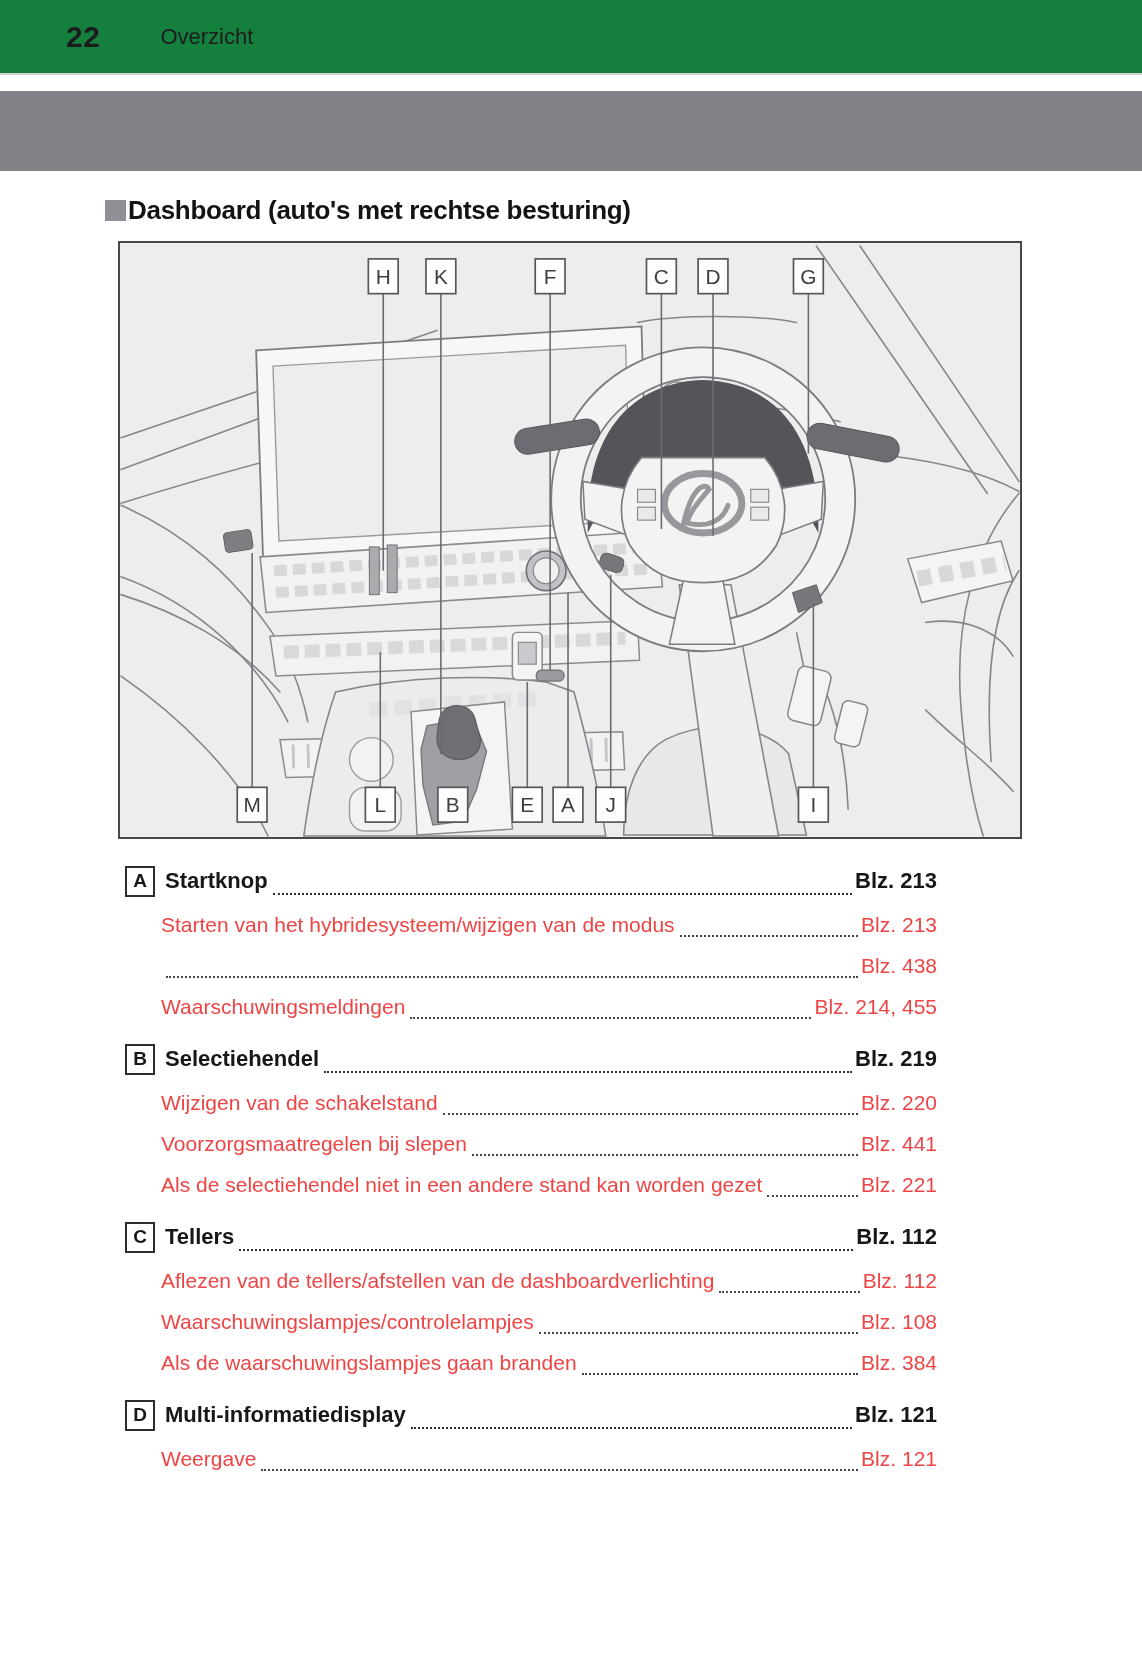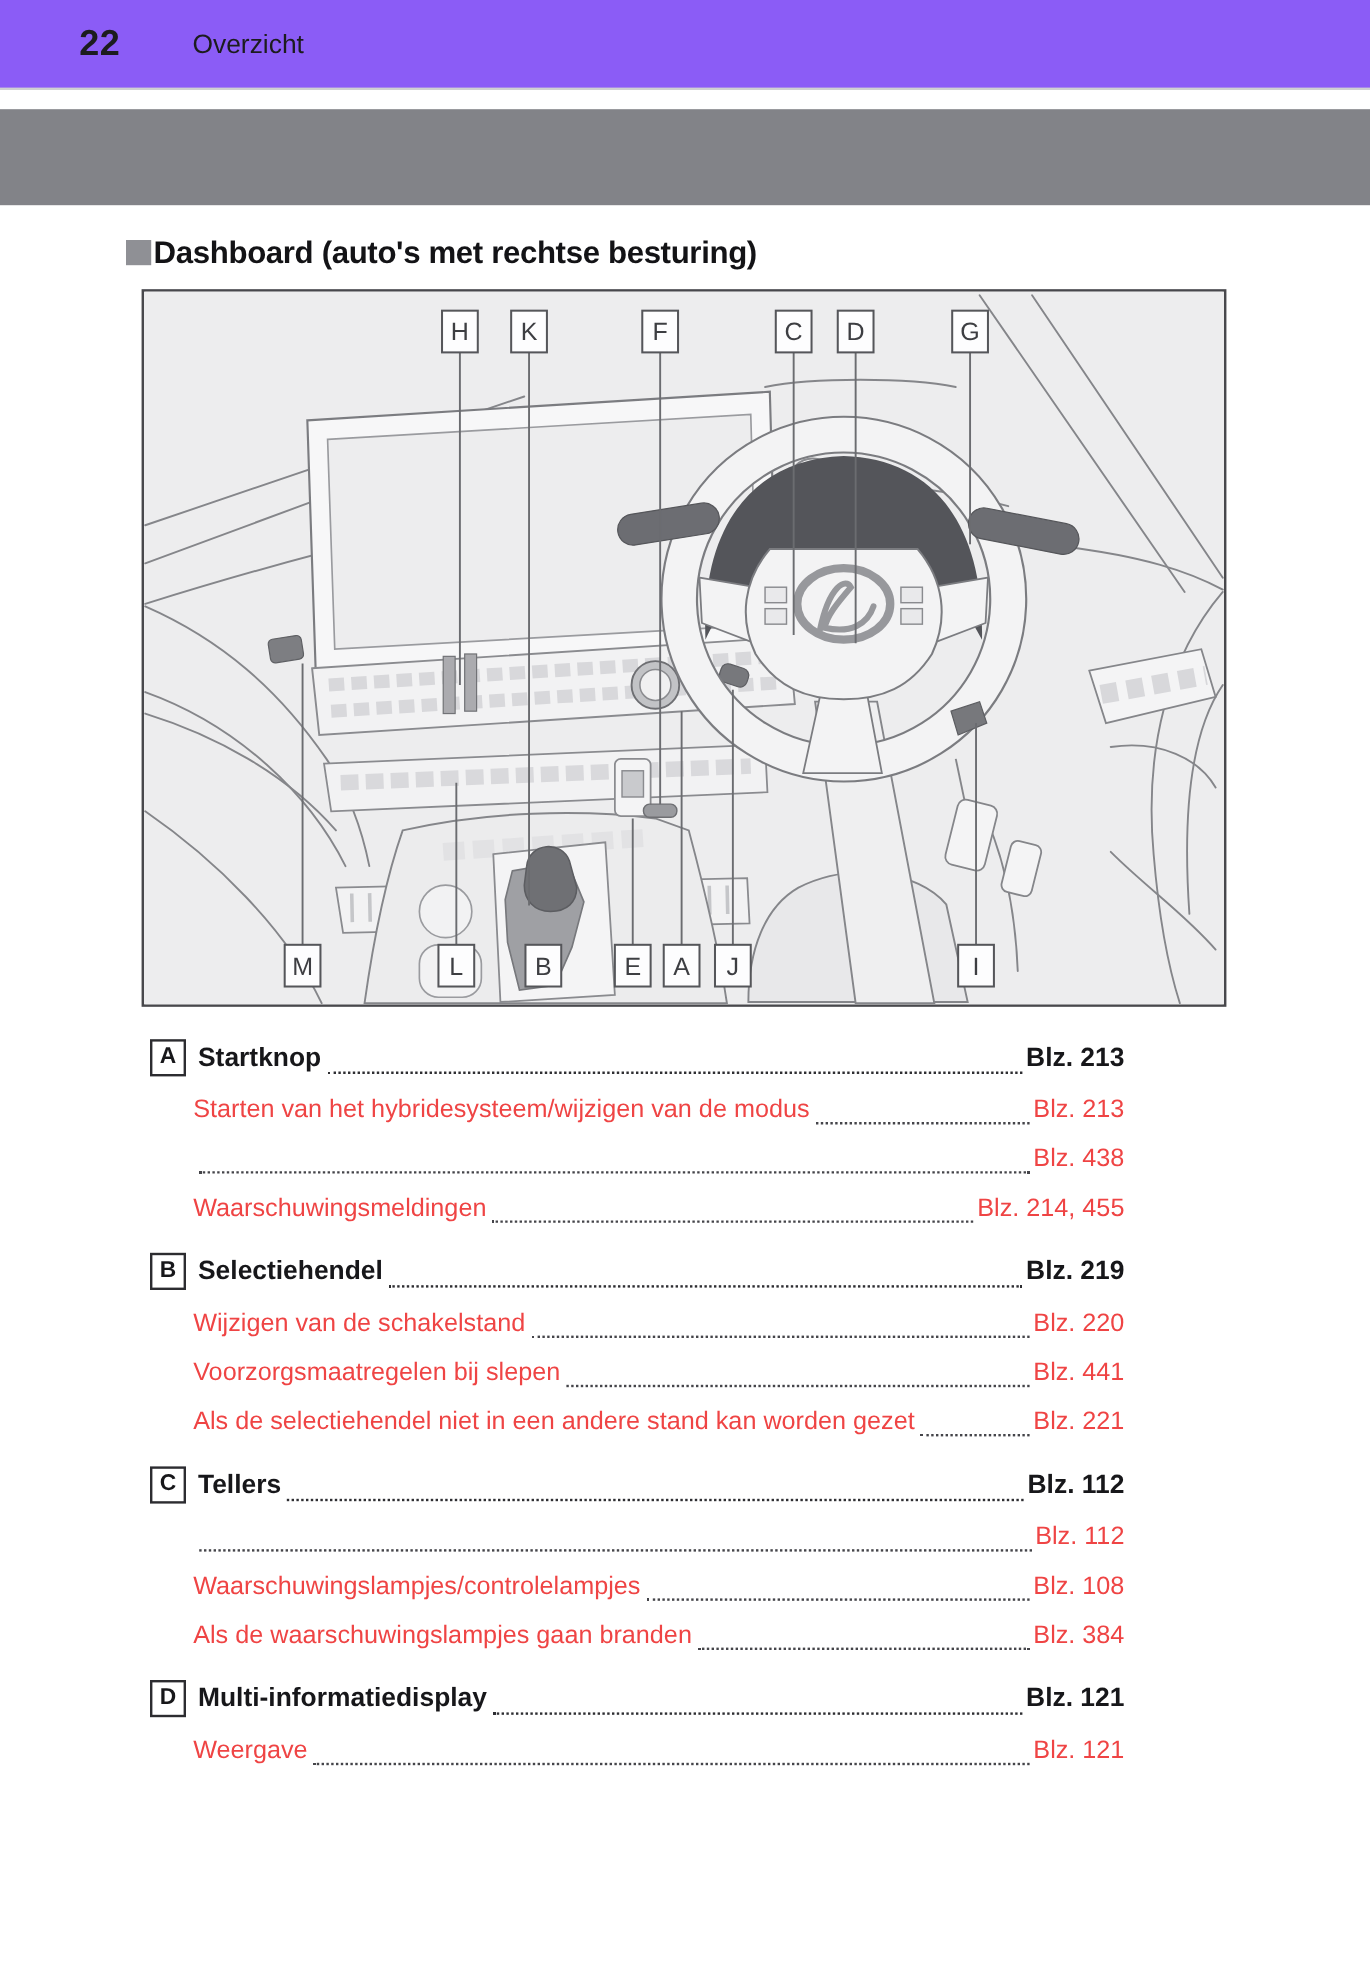--- a/index.html
+++ b/index.html
@@ -1,17 +1,17 @@
 <!DOCTYPE html>
 <html><head>
 <meta charset="utf-8">
 <style>
   html,body{margin:0;padding:0;background:#fff;}
   body{width:1142px;height:1654px;overflow:hidden;font-family:"Liberation Sans",sans-serif;color:#232327;}
-  .topbar{height:73px;background:#8b5cf6;border-bottom:2px solid #cfd0d2;display:flex;align-items:center;}
+  .topbar{height:73px;background:#15803d;border-bottom:2px solid #cfd0d2;display:flex;align-items:center;}
   .pagenum{font-size:30px;font-weight:bold;color:#1c1c1e;margin-left:66px;letter-spacing:0.5px;}
   .sect{font-size:22px;color:#1c1c1e;margin-left:60px;}
   .chapterband{height:80px;background:#828388;margin-top:16px;}
   .title{margin:24px 0 0 105px;font-size:26px;font-weight:bold;color:#131316;display:flex;align-items:center;letter-spacing:-0.3px;}
   .sq{width:21px;height:21px;background:#8f9095;display:inline-block;margin-right:2px;flex:0 0 auto;}
   .diagram{margin:15px 0 0 118px;width:900px;height:594px;border:2px solid #48484c;background:#ededee;box-sizing:content-box;}
   .diagram svg{display:block;}
   .legend{margin:19px 0 0 125px;width:812px;}
   .row{display:flex;align-items:baseline;}
   .row .leader{flex:1 1 auto;align-self:flex-end;margin:0 3px 5px 5px;border-bottom:2.3px dotted #45454a;}
@@ -227,20 +227,21 @@
 
   <div class="lg-sec">
     <div class="row head">
       <span class="box">C</span>
       <span class="ttl">Tellers</span>
       <span class="leader"></span>
       <span class="pg">Blz. 112</span>
     </div>
 
   <div class="row item">
+    <span class="lbl">Aflezen van de tellers/afstellen van de dashboardverlichting</span>
     <span class="leader"></span>
     <span class="pg">Blz. 112</span>
   </div>
 
   <div class="row item">
     <span class="lbl">Waarschuwingslampjes/controlelampjes</span>
     <span class="leader"></span>
     <span class="pg">Blz. 108</span>
   </div>
 

